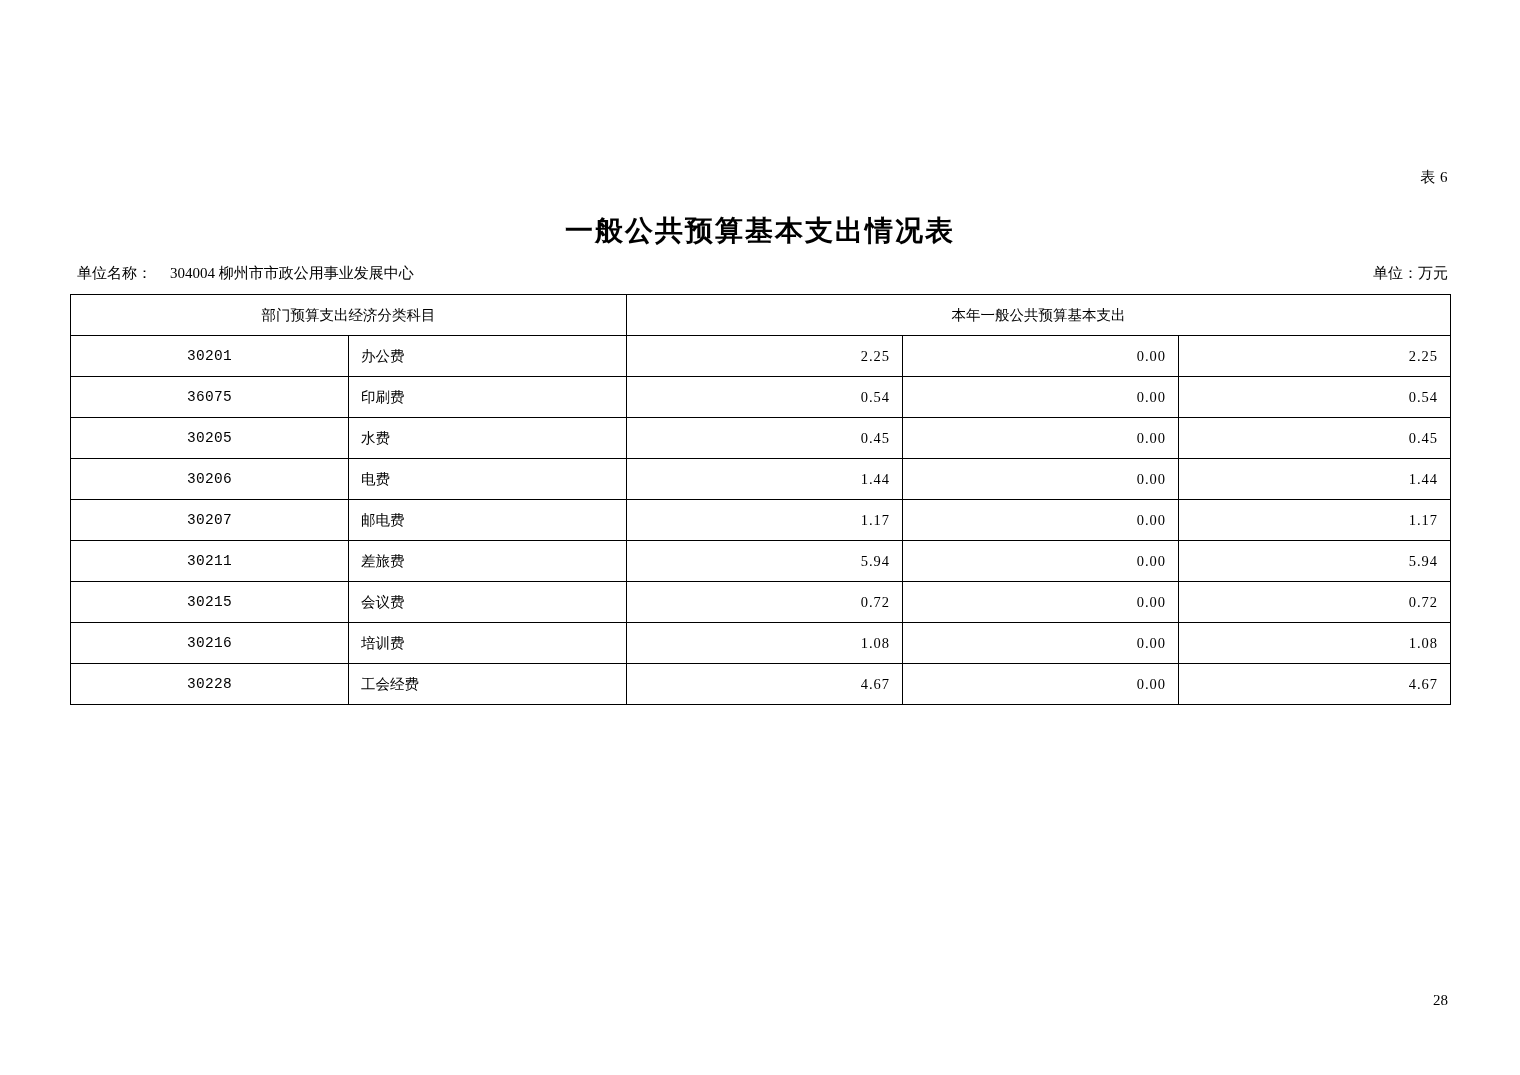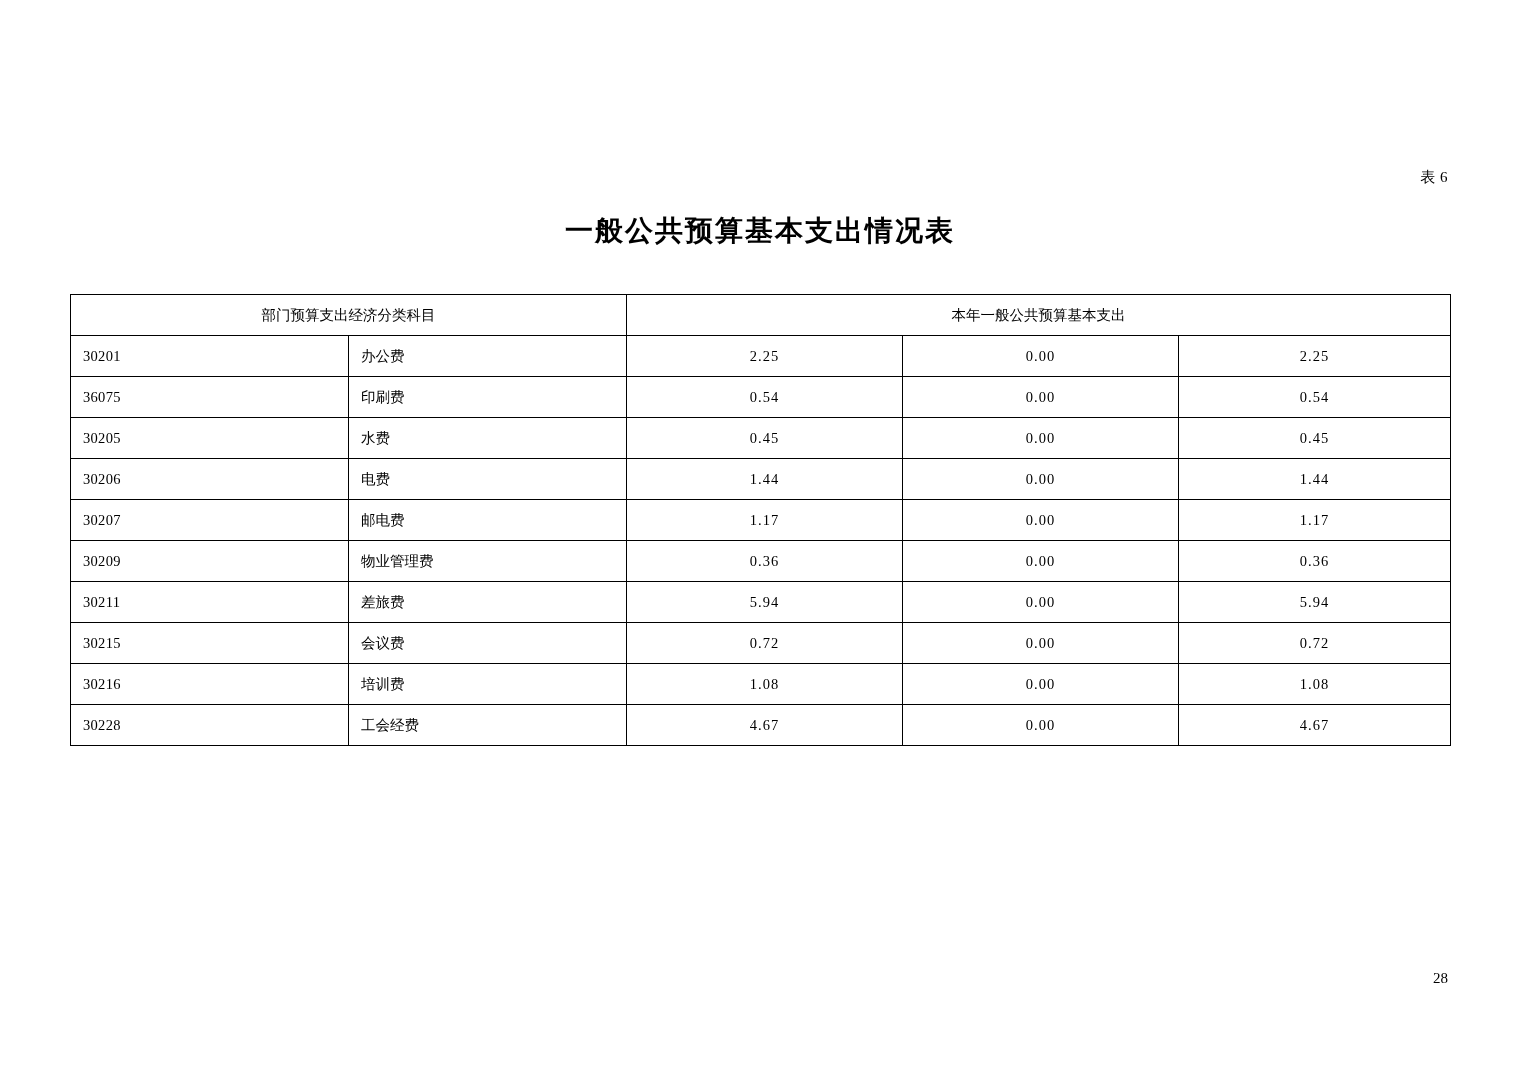--- a/index.html
+++ b/index.html
@@ -79,49 +79,56 @@
   }
   td.hdr {
     text-align: center;
     height: 44px;
   }
   td.hdr-top {
     height: 46px;
     margin-left: 40px;
   }
   td.code-cell {
-    text-align: left;
+    text-align: center;
     padding-left: 14px;
     letter-spacing: 0.3px;
+    font-family: Liberation Mono, monospace;
   }
   td.name-cell {
     text-align: left;
     padding-left: 48px;
   }
   td.num-cell {
-    text-align: center;
+    text-align: right;
     padding-right: 18px;
     letter-spacing: 1px;
   }
   .page-number {
     position: absolute;
-    bottom: 88px;
+    bottom: 66px;
     right: 72px;
     font-size: 15px;
   }
 </style>
 </head>
 <body>
 
 <div class="page">
 
   <div class="table-label">表 6</div>
 
   <div class="doc-title">一般公共预算基本支出情况表</div>
 
+  <div class="meta-row">
+    <div class="meta-left">
+      <span>单位名称：</span><span class="unit-name">304004 柳州市市政公用事业发展中心</span>
+    </div>
+    <div class="meta-right">单位：万元</div>
+  </div>
 
   <table class="budget">
     <colgroup>
       <col style="width:278px">
       <col style="width:278px">
       <col style="width:276px">
       <col style="width:276px">
       <col style="width:272px">
     </colgroup>
     <tbody>
@@ -159,27 +166,20 @@
         <td class="num-cell">1.44</td>
       </tr>
       <tr>
         <td class="code-cell">30207</td>
         <td class="name-cell">邮电费</td>
         <td class="num-cell">1.17</td>
         <td class="num-cell">0.00</td>
         <td class="num-cell">1.17</td>
       </tr>
       <tr>
-        <td class="code-cell">30209</td>
-        <td class="name-cell">物业管理费</td>
-        <td class="num-cell">0.36</td>
-        <td class="num-cell">0.00</td>
-        <td class="num-cell">0.36</td>
-      </tr>
-      <tr>
         <td class="code-cell">30211</td>
         <td class="name-cell">差旅费</td>
         <td class="num-cell">5.94</td>
         <td class="num-cell">0.00</td>
         <td class="num-cell">5.94</td>
       </tr>
       <tr>
         <td class="code-cell">30215</td>
         <td class="name-cell">会议费</td>
         <td class="num-cell">0.72</td>

